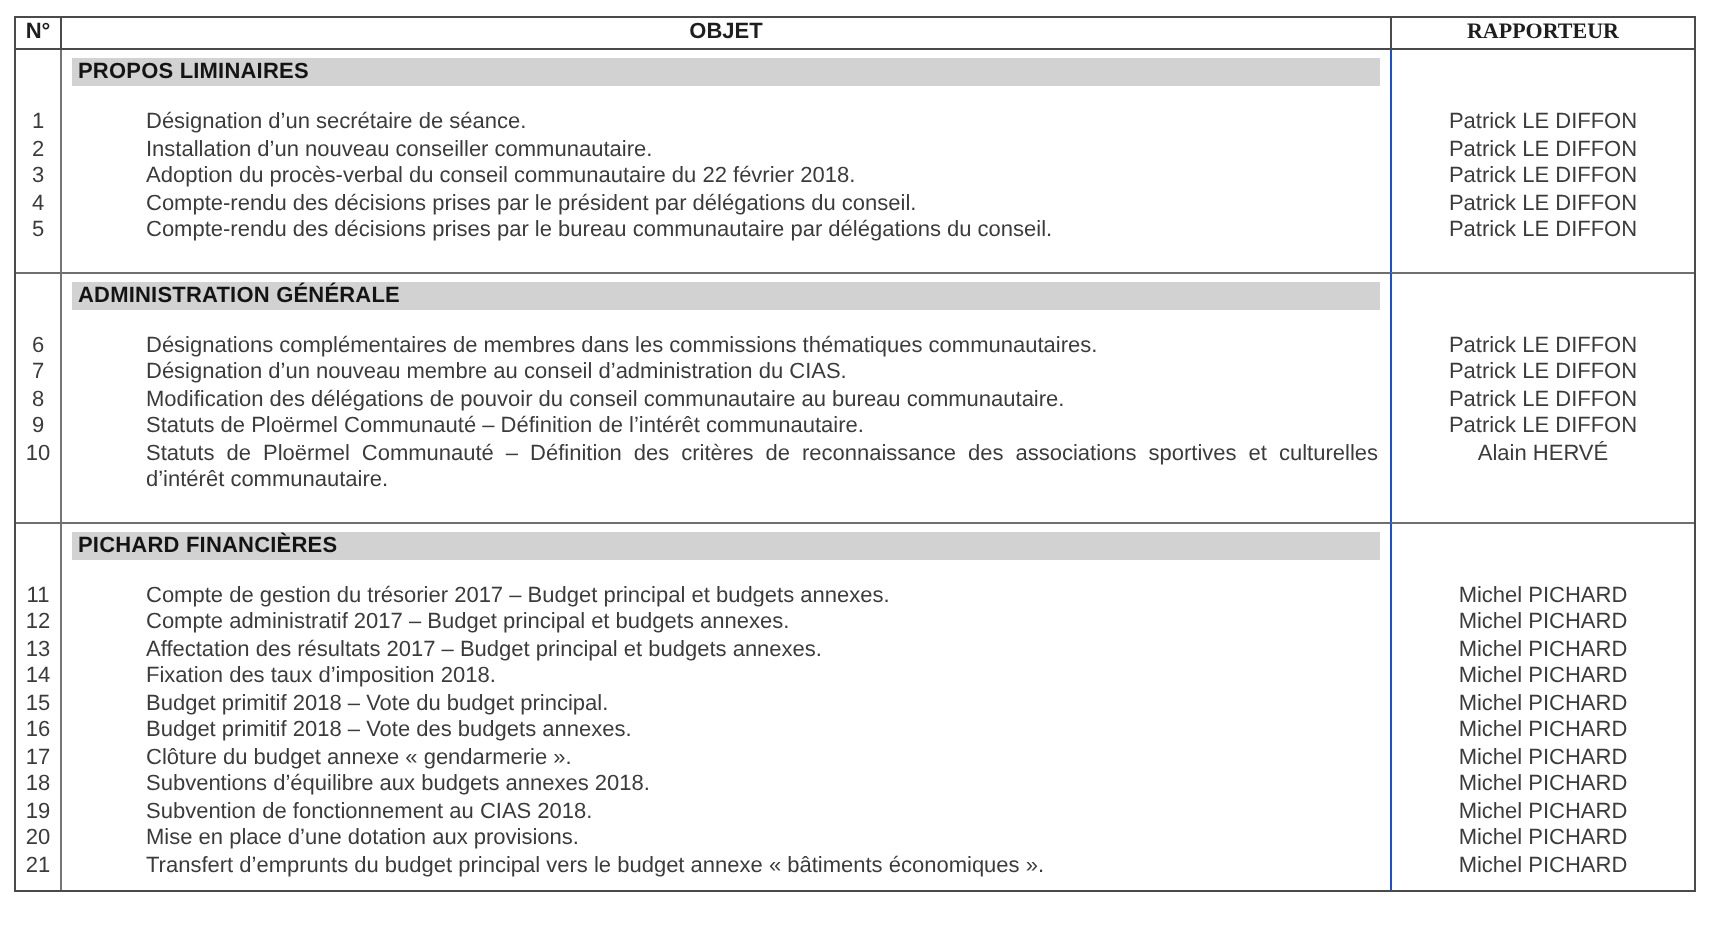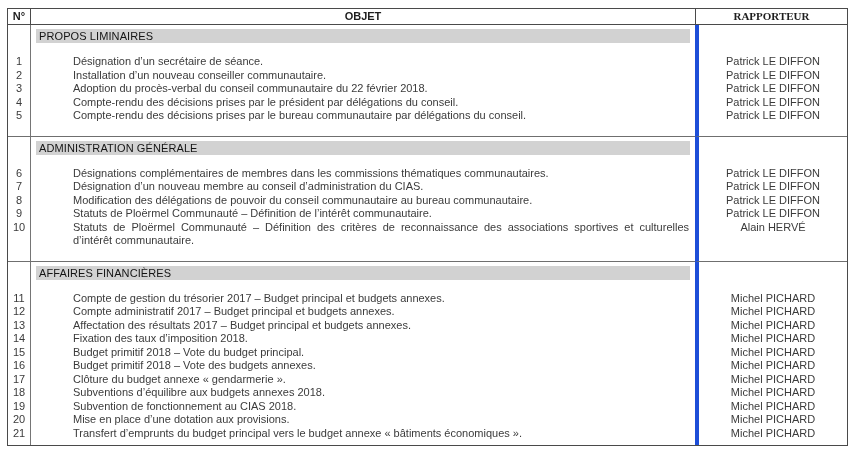--- a/index.html
+++ b/index.html
@@ -21,41 +21,41 @@
     color: #3b3b3b;
     background: #fff;
   }
   #table-body { display: contents; }
   .cell { min-width: 0; }
   .cell.num {
     border-right: 1px solid #757575;
     text-align: center;
   }
   .cell.rapp {
-    border-left: 4px solid #1d4ed8;
+    border-left: 1px solid #1d4ed8;
     text-align: center;
   }
   .cell.head {
     font-weight: bold;
     color: #1e1e1e;
     text-align: center;
     height: 16px;
     line-height: 15px;
     border-bottom: 1px solid #4a4a4a;
   }
   .cell.head.num  { border-right: 1px solid #4a4a4a; }
   .cell.head.rapp { border-left: 1px solid #4a4a4a; font-family: Liberation Serif, serif; }
   .band-row { padding-top: 4px; padding-bottom: 12px; }
   .cell.objet.band-row { padding-left: 5px; padding-right: 5px; }
   .band {
     display: block;
     background: #d2d2d2;
     height: 14px;
     line-height: 14px;
-    font-weight: normal;
+    font-weight: bold;
     color: #141414;
     padding-left: 3px;
     letter-spacing: 0.1px;
   }
   .body-row { line-height: 13.5px; }
   .cell.objet.body-row {
     padding: 0 6px 0 7px;
     text-align: justify;
     margin-left: 35px;
   }
@@ -69,16 +69,16 @@
 <div class="doc">
   <div class="agenda-table">
     <div class="cell head num">N°</div>
     <div class="cell head objet">OBJET</div>
     <div class="cell head rapp">RAPPORTEUR</div>
     <div id="table-body"><div class="cell num band-row"></div><div class="cell objet band-row">
           <div class="band">PROPOS LIMINAIRES</div>
         </div><div class="cell rapp band-row"></div><div class="cell num body-row">1</div><div class="cell objet body-row">Désignation d’un secrétaire de séance.</div><div class="cell rapp body-row">Patrick LE DIFFON</div><div class="cell num body-row">2</div><div class="cell objet body-row">Installation d’un nouveau conseiller communautaire.</div><div class="cell rapp body-row">Patrick LE DIFFON</div><div class="cell num body-row">3</div><div class="cell objet body-row">Adoption du procès-verbal du conseil communautaire du 22 février 2018.</div><div class="cell rapp body-row">Patrick LE DIFFON</div><div class="cell num body-row">4</div><div class="cell objet body-row">Compte-rendu des décisions prises par le président par délégations du conseil.</div><div class="cell rapp body-row">Patrick LE DIFFON</div><div class="cell num body-row">5</div><div class="cell objet body-row">Compte-rendu des décisions prises par le bureau communautaire par délégations du conseil.</div><div class="cell rapp body-row">Patrick LE DIFFON</div><div class="cell num spacer"></div><div class="cell objet spacer"></div><div class="cell rapp spacer"></div><div class="cell num band-row sec-top"></div><div class="cell objet band-row sec-top">
           <div class="band">ADMINISTRATION GÉNÉRALE</div>
         </div><div class="cell rapp band-row sec-top"></div><div class="cell num body-row">6</div><div class="cell objet body-row">Désignations complémentaires de membres dans les commissions thématiques communautaires.</div><div class="cell rapp body-row">Patrick LE DIFFON</div><div class="cell num body-row">7</div><div class="cell objet body-row">Désignation d’un nouveau membre au conseil d’administration du CIAS.</div><div class="cell rapp body-row">Patrick LE DIFFON</div><div class="cell num body-row">8</div><div class="cell objet body-row">Modification des délégations de pouvoir du conseil communautaire au bureau communautaire.</div><div class="cell rapp body-row">Patrick LE DIFFON</div><div class="cell num body-row">9</div><div class="cell objet body-row">Statuts de Ploërmel Communauté – Définition de l’intérêt communautaire.</div><div class="cell rapp body-row">Patrick LE DIFFON</div><div class="cell num body-row">10</div><div class="cell objet body-row">Statuts de Ploërmel Communauté – Définition des critères de reconnaissance des associations sportives et culturelles d’intérêt communautaire.</div><div class="cell rapp body-row">Alain HERVÉ</div><div class="cell num spacer"></div><div class="cell objet spacer"></div><div class="cell rapp spacer"></div><div class="cell num band-row sec-top"></div><div class="cell objet band-row sec-top">
-          <div class="band">AFFAIRES FINANCIÈRES</div>
+          <div class="band">PICHARD FINANCIÈRES</div>
         </div><div class="cell rapp band-row sec-top"></div><div class="cell num body-row">11</div><div class="cell objet body-row">Compte de gestion du trésorier 2017 – Budget principal et budgets annexes.</div><div class="cell rapp body-row">Michel PICHARD</div><div class="cell num body-row">12</div><div class="cell objet body-row">Compte administratif 2017 – Budget principal et budgets annexes.</div><div class="cell rapp body-row">Michel PICHARD</div><div class="cell num body-row">13</div><div class="cell objet body-row">Affectation des résultats 2017 – Budget principal et budgets annexes.</div><div class="cell rapp body-row">Michel PICHARD</div><div class="cell num body-row">14</div><div class="cell objet body-row">Fixation des taux d’imposition 2018.</div><div class="cell rapp body-row">Michel PICHARD</div><div class="cell num body-row">15</div><div class="cell objet body-row">Budget primitif 2018 – Vote du budget principal.</div><div class="cell rapp body-row">Michel PICHARD</div><div class="cell num body-row">16</div><div class="cell objet body-row">Budget primitif 2018 – Vote des budgets annexes.</div><div class="cell rapp body-row">Michel PICHARD</div><div class="cell num body-row">17</div><div class="cell objet body-row">Clôture du budget annexe « gendarmerie ».</div><div class="cell rapp body-row">Michel PICHARD</div><div class="cell num body-row">18</div><div class="cell objet body-row">Subventions d’équilibre aux budgets annexes 2018.</div><div class="cell rapp body-row">Michel PICHARD</div><div class="cell num body-row">19</div><div class="cell objet body-row">Subvention de fonctionnement au CIAS 2018.</div><div class="cell rapp body-row">Michel PICHARD</div><div class="cell num body-row">20</div><div class="cell objet body-row">Mise en place d’une dotation aux provisions.</div><div class="cell rapp body-row">Michel PICHARD</div><div class="cell num body-row">21</div><div class="cell objet body-row">Transfert d’emprunts du budget principal vers le budget annexe « bâtiments économiques ».</div><div class="cell rapp body-row">Michel PICHARD</div><div class="cell num spacer last"></div><div class="cell objet spacer last"></div><div class="cell rapp spacer last"></div></div>
   </div>
 </div>
 
 </body></html>

